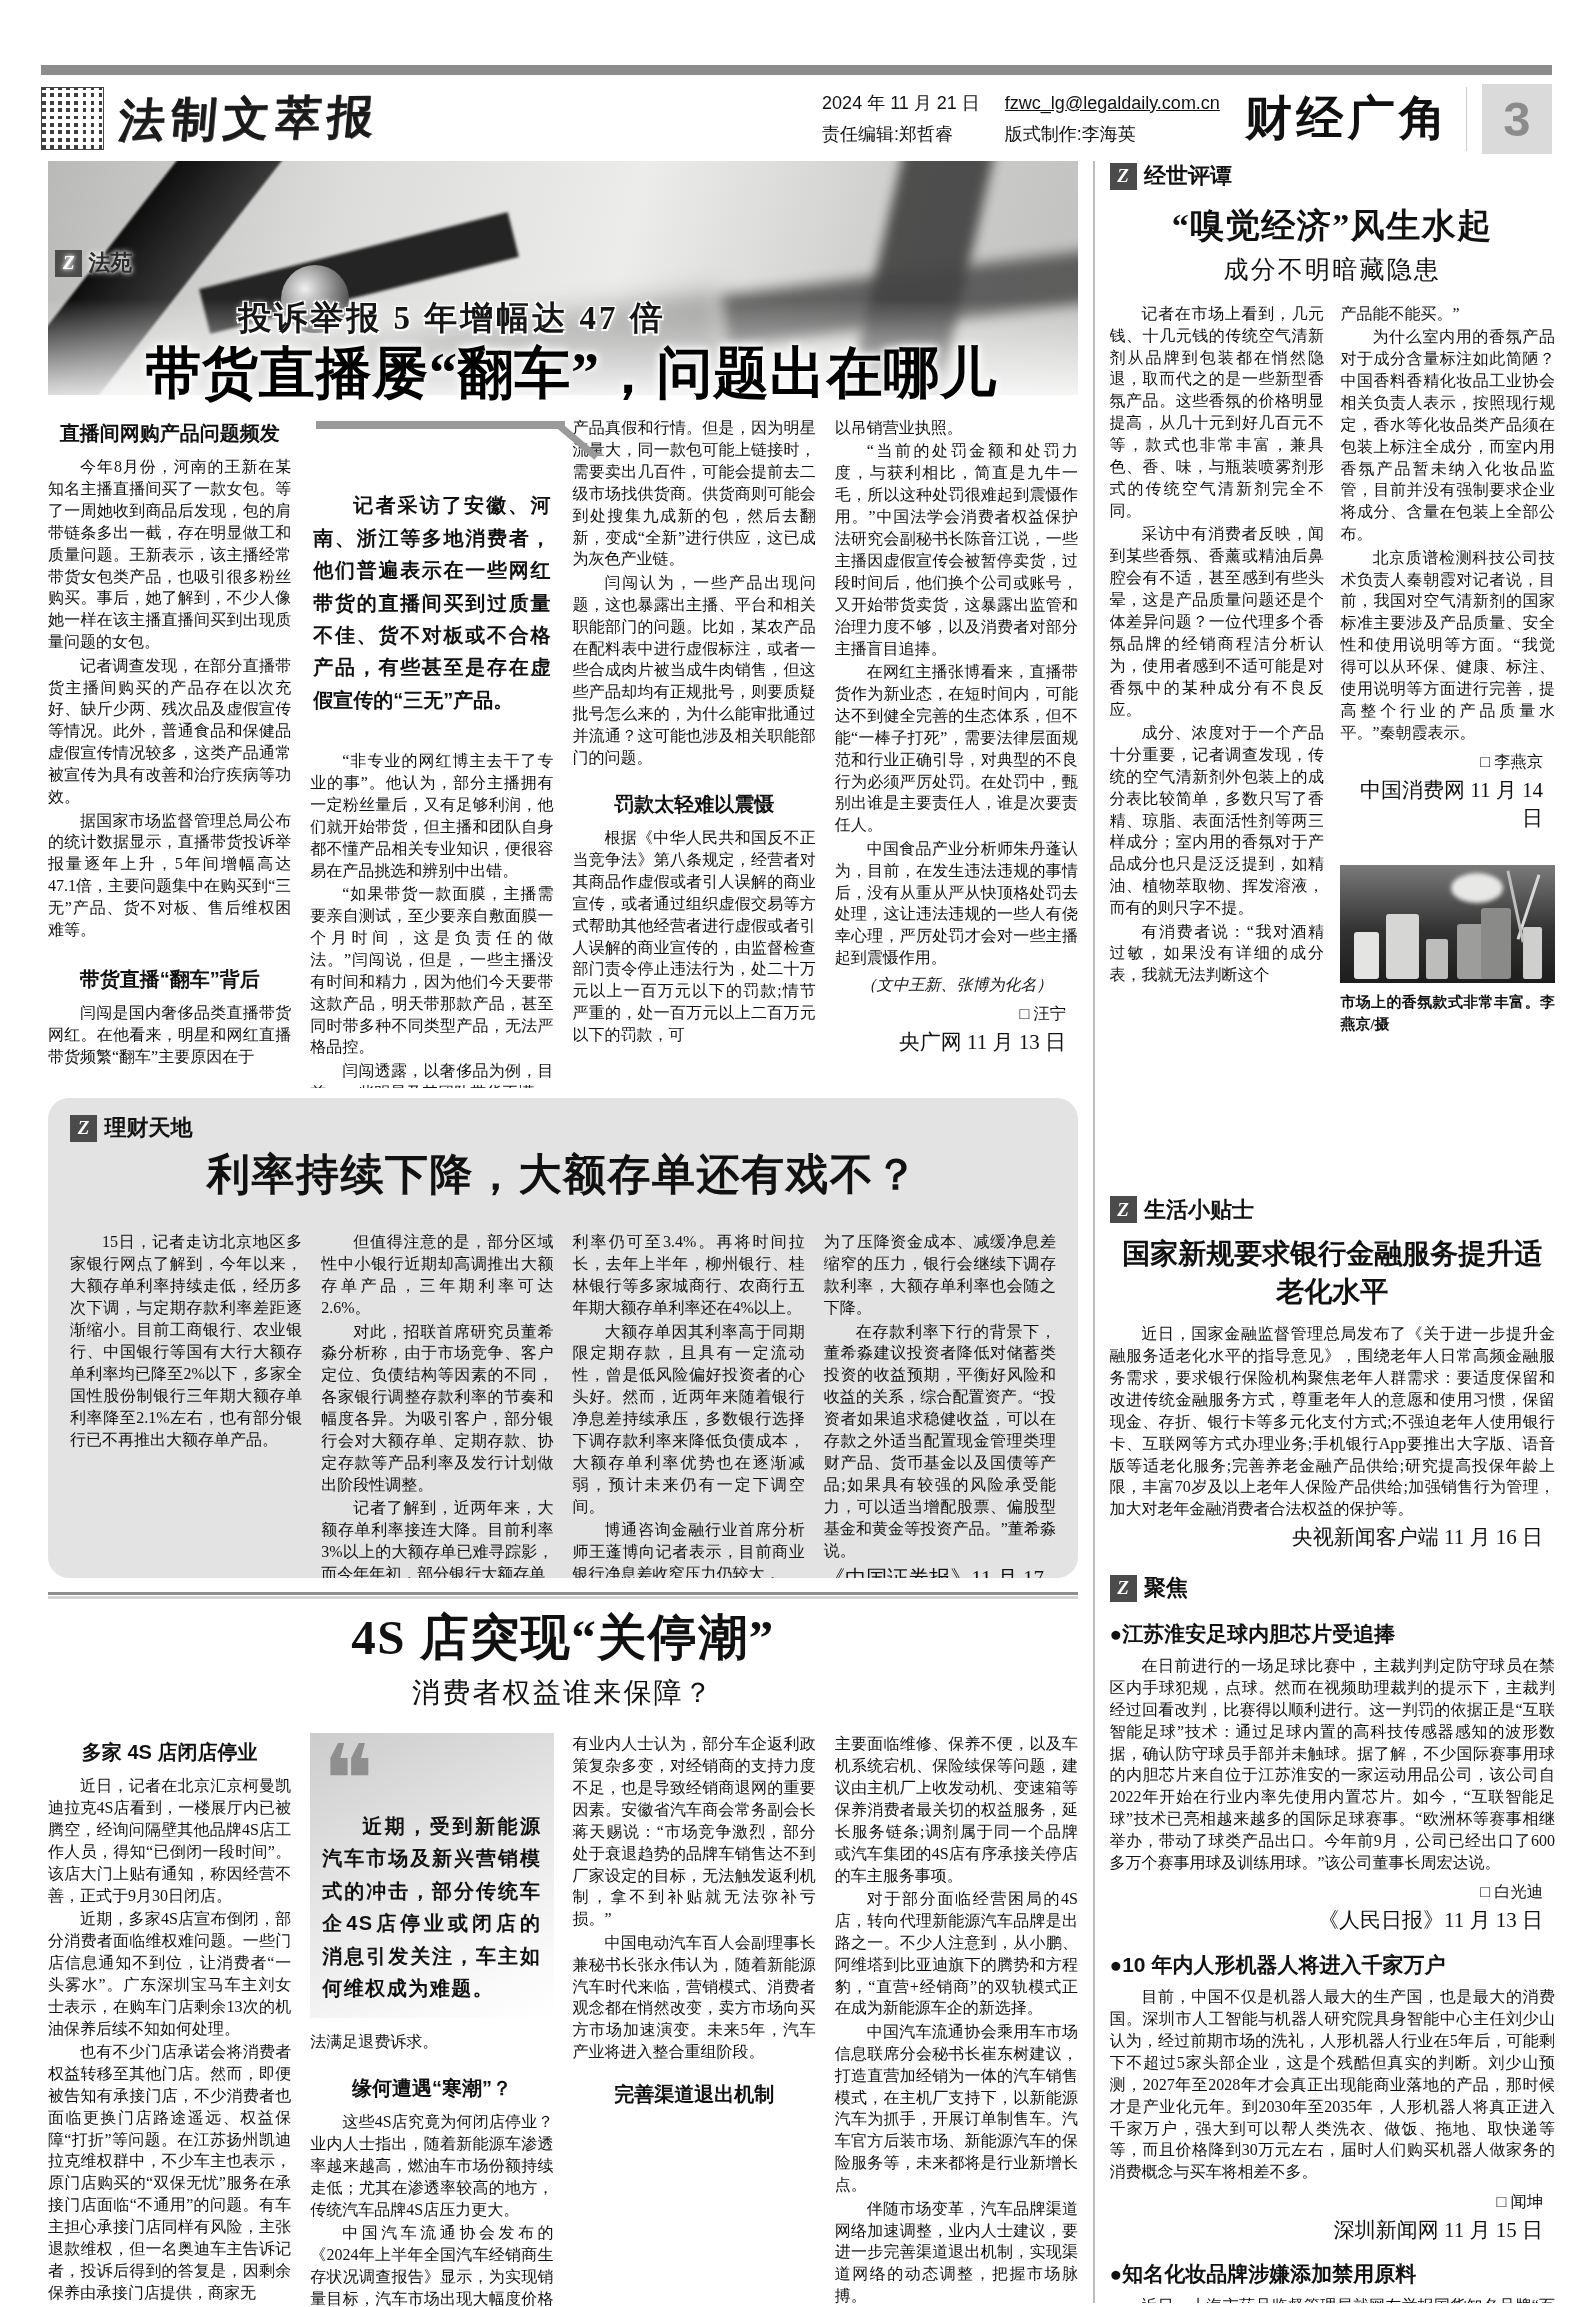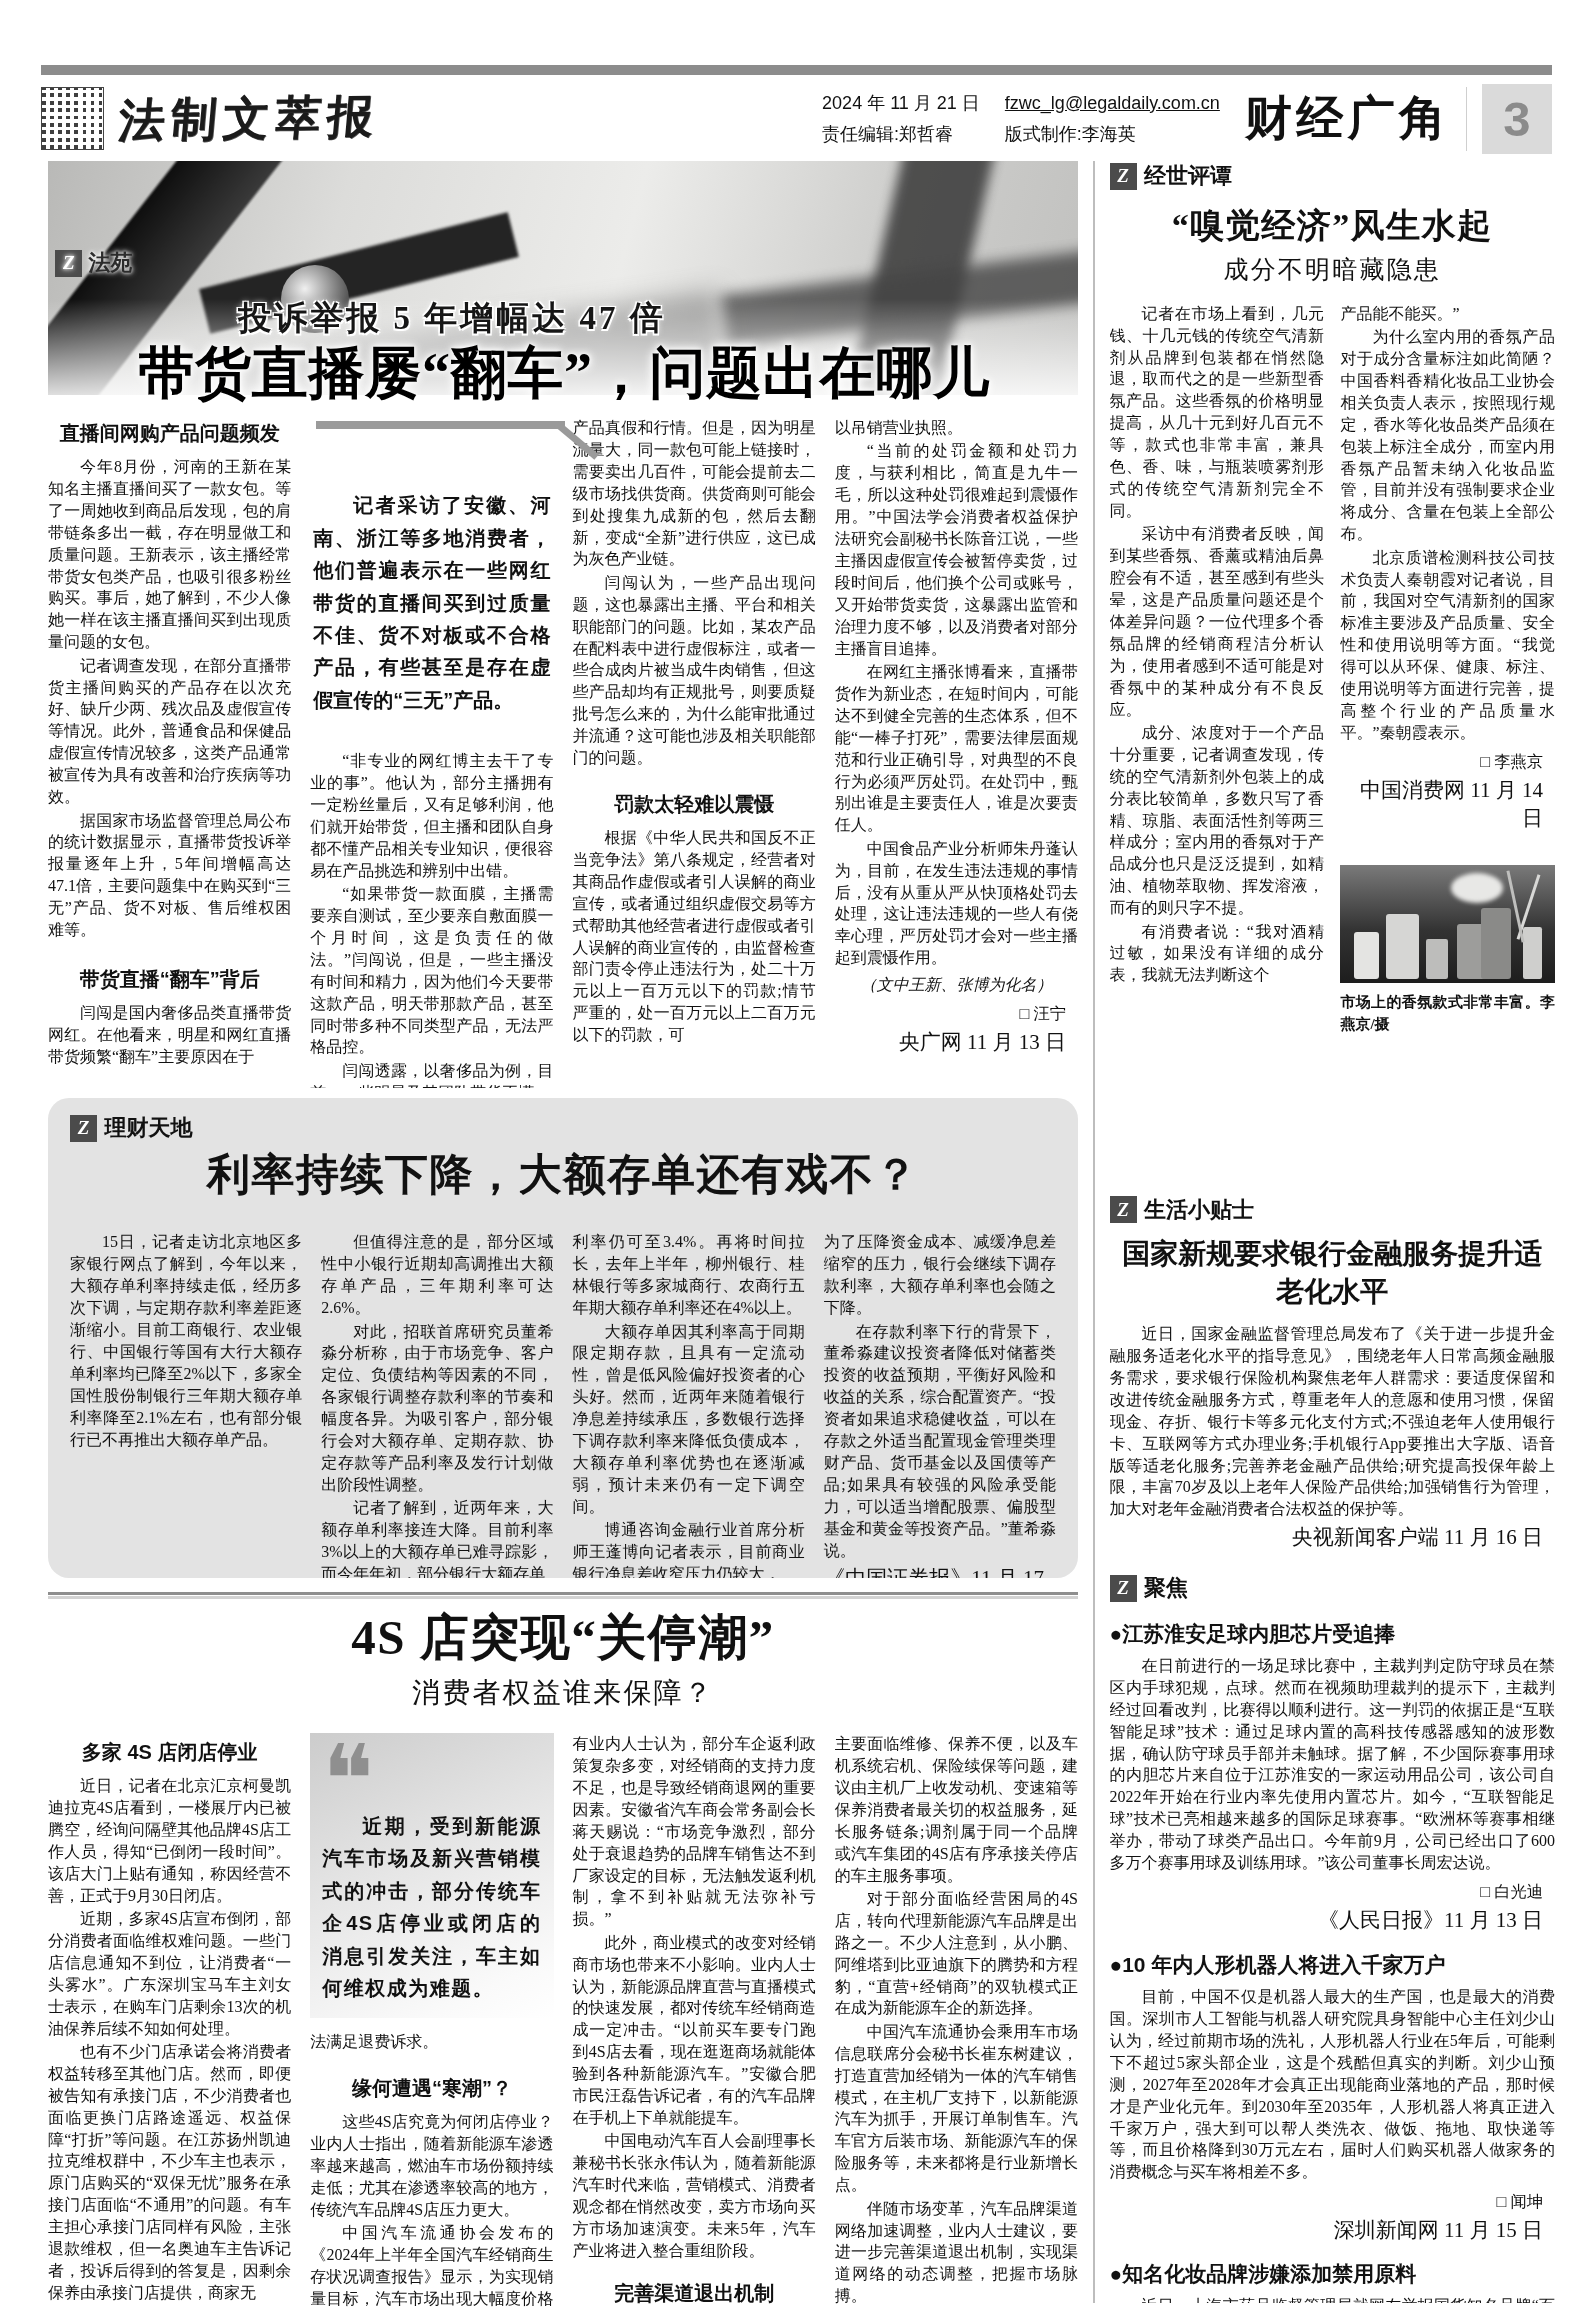--- a/index.html
+++ b/index.html
@@ -59,21 +59,21 @@
   .s6{left:148px;bottom:-30px;width:533px;height:96px;background:#5a5a5a;transform:rotate(-8deg);
       filter:blur(13.3px);opacity:.5;}
   .ph-fade{position:absolute;left:0;right:0;bottom:0;height:96px;
            background:linear-gradient(rgba(255,255,255,0),rgba(255,255,255,.85));}
   .fayuan-label{position:absolute;left:7.4px;top:87px;display:flex;align-items:center;gap:6px;
                 font-family:"Liberation Sans","DejaVu Sans",sans-serif;font-weight:bold;font-size:22px;
                 color:#2c2c2c;text-shadow:0 0 3.7px #fff,0 0 6px #fff;}
   .kicker{position:absolute;left:89px;right:311px;top:135px;text-align:center;font-weight:bold;
           font-size:33px;letter-spacing:3px;color:#161616;
           text-shadow:-1.5px -1.5px 0 #fff,1.5px -1.5px 0 #fff,-1.5px 1.5px 0 #fff,1.5px 1.5px 0 #fff,0 0 6px #fff;}
-  .headline1{position:absolute;top:175px;left:1px;width:100%;text-align:center;font-weight:900;
+  .headline1{position:absolute;top:175px;left:8px;width:100%;text-align:center;font-weight:900;
              font-size:56px;letter-spacing:0.7px;color:#000;
              text-shadow:0 0 4.4px #fff,0 0 9px #fff,0 0 12px #fff;}
   .art1-cols{display:flex;gap:19px;height:671px;overflow:hidden;margin-top:22px;}
   .ncol{flex:1;min-width:0;}
   .pq1-deco{position:relative;height:46px;margin:4.4px 3px 22px;}
   .d-long{position:absolute;left:3px;top:0;width:249px;height:7.4px;background:#9a9a9a;}
   .d-diag{position:absolute;left:246px;top:0;width:52px;height:7.4px;background:#9a9a9a;
           transform:rotate(40deg);transform-origin:left top;}
   .d-short{position:absolute;right:3px;top:0;width:64px;height:7.4px;background:#9a9a9a;}
   .pq1-text{font-family:"Liberation Sans","DejaVu Sans",sans-serif;font-weight:bold;font-size:20px;
@@ -250,21 +250,20 @@
               <div class="qmark">❝</div>
               <p class="pq2-text">近期，受到新能源汽车市场及新兴营销模式的冲击，部分传统车企4S店停业或闭店的消息引发关注，车主如何维权成为难题。</p>
             </div>
             <p class="body cont">法满足退费诉求。</p>
             <div class="subhead" style="margin-top:22px">缘何遭遇“寒潮”？</div>
             <p class="body">这些4S店究竟为何闭店停业？业内人士指出，随着新能源车渗透率越来越高，燃油车市场份额持续走低；尤其在渗透率较高的地方，传统汽车品牌4S店压力更大。</p>
             <p class="body">中国汽车流通协会发布的《2024年上半年全国汽车经销商生存状况调查报告》显示，为实现销量目标，汽车市场出现大幅度价格调整。2024年上半年，仅35.4%的汽车经销商实现盈利，半数以上的汽车经销商面临亏损。</p>
           </div>
           <div class="ncol">
             <p class="body cont">有业内人士认为，部分车企返利政策复杂多变，对经销商的支持力度不足，也是导致经销商退网的重要因素。安徽省汽车商会常务副会长蒋天赐说：“市场竞争激烈，部分处于衰退趋势的品牌车销售达不到厂家设定的目标，无法触发返利机制，拿不到补贴就无法弥补亏损。”</p>
-            <p class="body">此外，商业模式的改变对经销商市场也带来不小影响。业内人士认为，新能源品牌直营与直播模式的快速发展，都对传统车经销商造成一定冲击。“以前买车要专门跑到4S店去看，现在逛逛商场就能体验到各种新能源汽车。”安徽合肥市民汪磊告诉记者，有的汽车品牌在手机上下单就能提车。</p>
             <p class="body">中国电动汽车百人会副理事长兼秘书长张永伟认为，随着新能源汽车时代来临，营销模式、消费者观念都在悄然改变，卖方市场向买方市场加速演变。未来5年，汽车产业将进入整合重组阶段。</p>
             <div class="subhead" style="margin-top:18px">完善渠道退出机制</div>
 
           </div>
           <div class="ncol">
             <p class="body cont">主要面临维修、保养不便，以及车机系统宕机、保险续保等问题，建议由主机厂上收发动机、变速箱等保养消费者最关切的权益服务，延长服务链条;调剂属于同一个品牌或汽车集团的4S店有序承接关停店的车主服务事项。</p>
             <p class="body">对于部分面临经营困局的4S店，转向代理新能源汽车品牌是出路之一。不少人注意到，从小鹏、阿维塔到比亚迪旗下的腾势和方程豹，“直营+经销商”的双轨模式正在成为新能源车企的新选择。</p>
             <p class="body">中国汽车流通协会乘用车市场信息联席分会秘书长崔东树建议，打造直营加经销为一体的汽车销售模式，在主机厂支持下，以新能源汽车为抓手，开展订单制售车。汽车官方后装市场、新能源汽车的保险服务等，未来都将是行业新增长点。</p>
             <p class="body">伴随市场变革，汽车品牌渠道网络加速调整，业内人士建议，要进一步完善渠道退出机制，实现渠道网络的动态调整，把握市场脉搏。</p>
 

